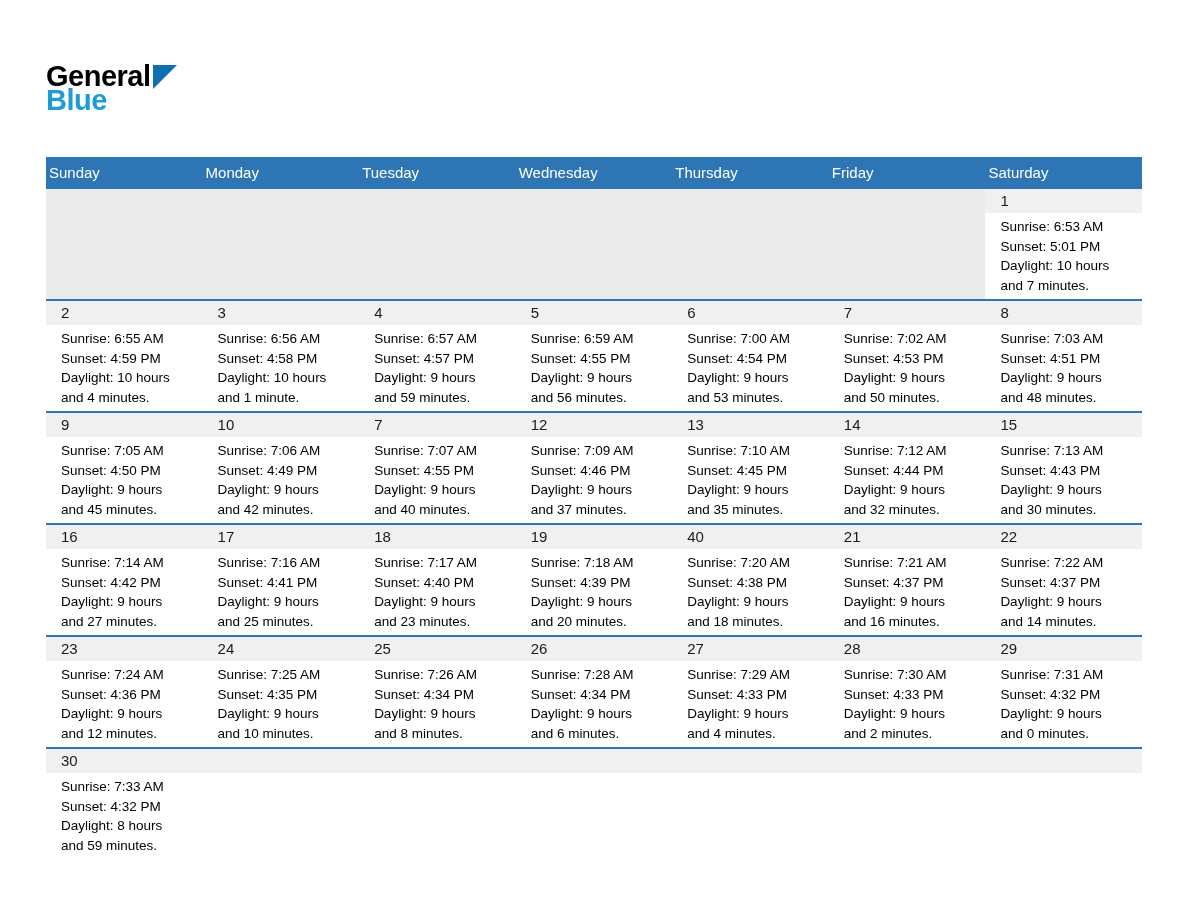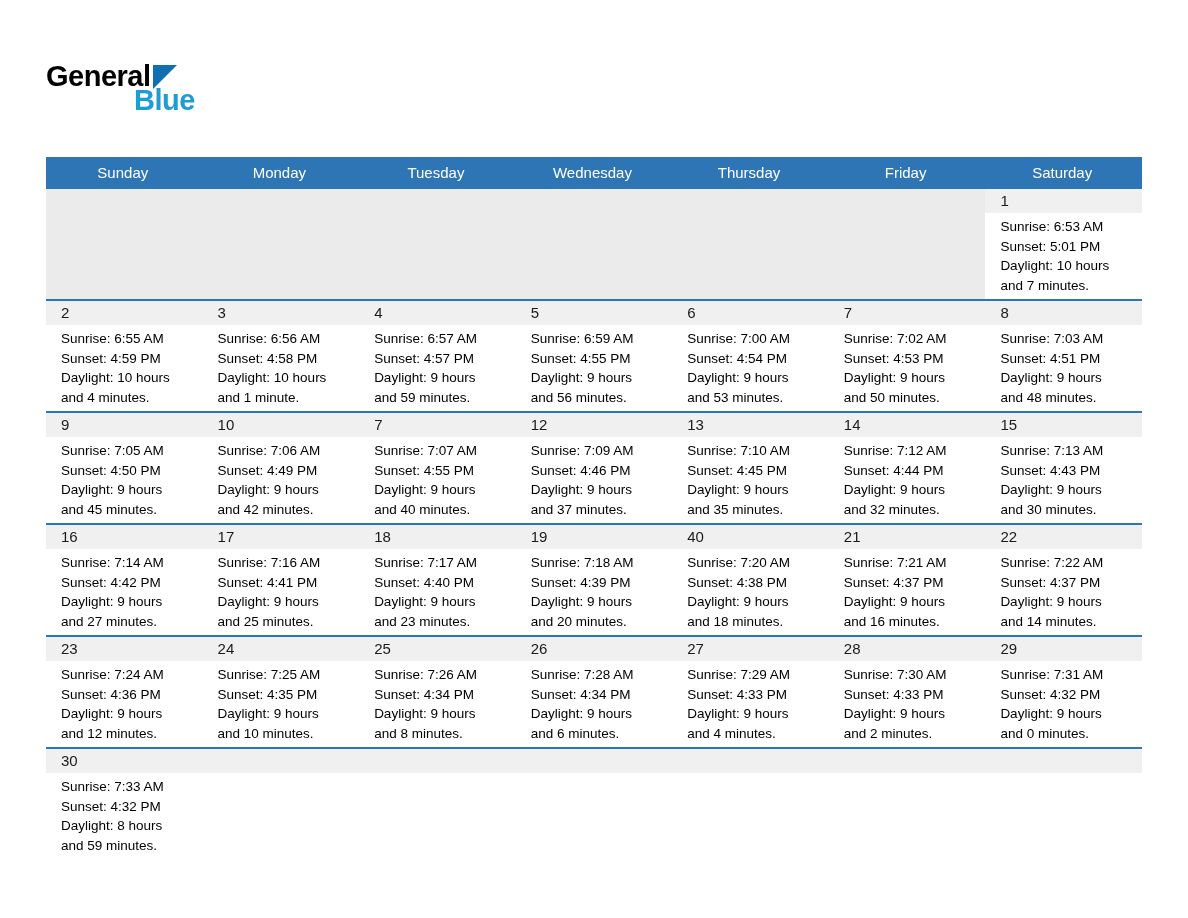--- a/index.html
+++ b/index.html
@@ -36,41 +36,40 @@
     border-right: 24px solid transparent;
     margin-left: 2px;
     margin-top: 3px;
   }
   .logo-blue {
     display: block;
     font-size: 29px;
     font-weight: 700;
     color: #1E9CD6;
     line-height: 1;
-    margin-left: 88px;
     margin-top: -5px;
     letter-spacing: -0.5px;
   }
   .titleblock { text-align: right; padding-top: 14px; }
   .title { font-size: 40px; line-height: 1.15; font-weight: 400; }
   .subtitle { font-size: 21px; margin-top: 12px; font-weight: 400; }
 
   
   .calendar {
     width: 1096px;
     margin: 0 auto;
     border-collapse: collapse;
     table-layout: fixed;
   }
   .calendar th {
     background: #2E75B6;
     color: #fff;
     font-weight: 400;
     font-size: 15px;
-    text-align: center;
+    text-align: left;
     padding: 7px 6px 8px 3px;
   }
   .calendar td {
     vertical-align: top;
     padding: 0;
     height: 110px;
   }
   tr.week td { border-top: 2px solid #2E75B6; }
   tr.week.first td { border-top: 0; }
   .numstrip {

